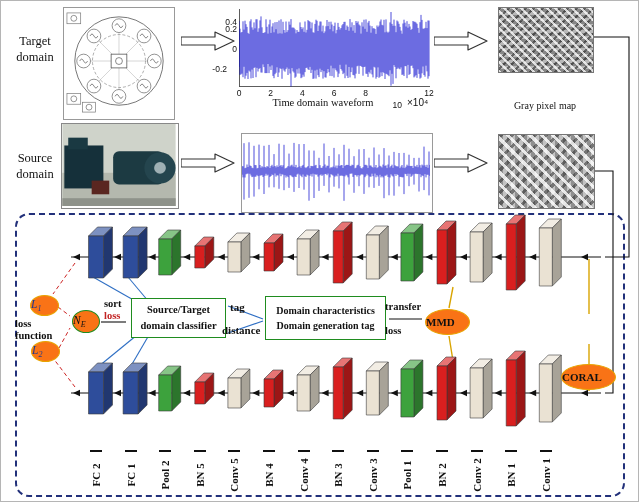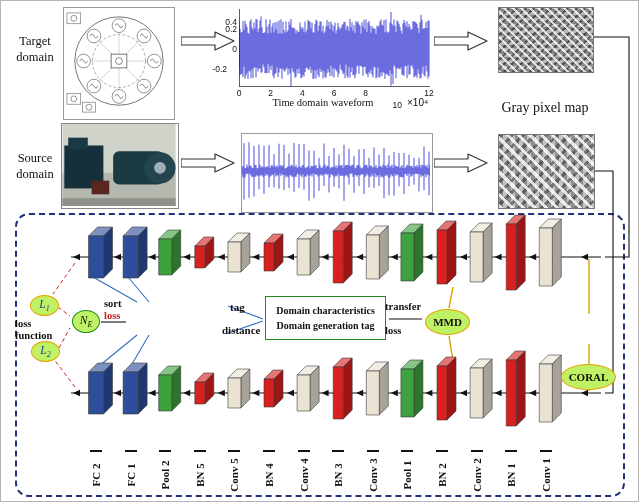--- a/index.html
+++ b/index.html
@@ -26,27 +26,27 @@
       repeating-linear-gradient(135deg, rgba(30,30,30,.55) 0 2px, rgba(30,30,30,0) 2px 6px),
       repeating-linear-gradient(0deg, #878787 0 3px, #b8b8b8 3px 6px);
   }
   .gm2 { left:497px; top:133px; width:95px; height:73px;
     background-color:#a8a8a8;
     background-image:
       repeating-linear-gradient(45deg, rgba(255,255,255,.8) 0 3px, rgba(255,255,255,0) 3px 8px),
       repeating-linear-gradient(135deg, rgba(40,40,40,.5) 0 3px, rgba(40,40,40,0) 3px 8px),
       repeating-linear-gradient(90deg, #909090 0 4px, #c2c2c2 4px 8px);
   }
-  .gray-caption { left:493px; top:99px; width:102px; text-align:center; font-size:14px; }
+  .gray-caption { left:493px; top:99px; width:102px; text-align:center; font-size:10px; }
   
   .network-box { left:14px; top:212px; width:610px; height:284px; border:2px dashed #22307a;
     border-radius:14px; box-sizing:border-box; z-index:0; background:#fff; }
   #net-svg { left:0; top:0; z-index:1; }
   .overlay { z-index:2; }
-  .oval { border-radius:50%; display:flex; align-items:center; justify-content:center; background:#bef264; box-sizing:border-box; }
+  .oval { border-radius:50%; display:flex; align-items:center; background:#f97316; box-sizing:border-box; }
   .oval-yellow { border:1.8px solid #e8a300; }
   .oval-green  { border:1.8px solid #1f8c1f; }
   .mathvar { font-style:italic; font-size:11.5px; color:#223a8c; }
   .mathvar sub { font-size:8px; }
   .math-black { color:#111; }
   .gbox { border:1.5px solid #1f8c1f; background:#fff; display:flex; align-items:center; justify-content:center;
     text-align:center; white-space:pre-line; font-weight:bold; line-height:1.5; box-sizing:border-box; }
   .anno { font-weight:bold; font-size:10.5px; line-height:1.15; white-space:pre-line; }
   .red { color:#c22222; }
   .oval-label { font-weight:bold; font-size:11px; }
@@ -345,20 +345,22 @@
   <div class="abs oval oval-yellow overlay" style="left:30px; top:340px; width:29px; height:21px;">
     <span class="mathvar"><span>L</span><sub>2</sub></span>
   </div>
   <div class="abs oval oval-green overlay" style="left:71px; top:309px; width:28px; height:23px;">
     <span class="mathvar math-black"><span>N</span><sub>E</sub></span>
   </div>
 
   <div class="abs anno overlay" style="left:103px; top:297px; width:28px;">sort</div>
   <div class="abs anno red overlay" style="left:103px; top:309px; width:28px;">loss</div>
 
+  <div class="abs gbox overlay" style="left:130px; top:297px; width:95px; height:40px; font-size:10.5px;">Source/Target
+domain classifier</div>
 
   <div class="abs anno overlay" style="left:229px; top:300px; width:32px; font-size:11px;">tag</div>
   <div class="abs anno overlay" style="left:221px; top:323px; width:46px; font-size:11px;">distance</div>
 
   <div class="abs gbox overlay" style="left:264px; top:295px; width:121px; height:44px; font-size:10px;">Domain characteristics
 Domain generation tag</div>
 
   <div class="abs anno overlay" style="left:384px; top:300px; width:40px;">transfer</div>
   <div class="abs anno overlay" style="left:384px; top:324px; width:40px;">loss</div>
 

